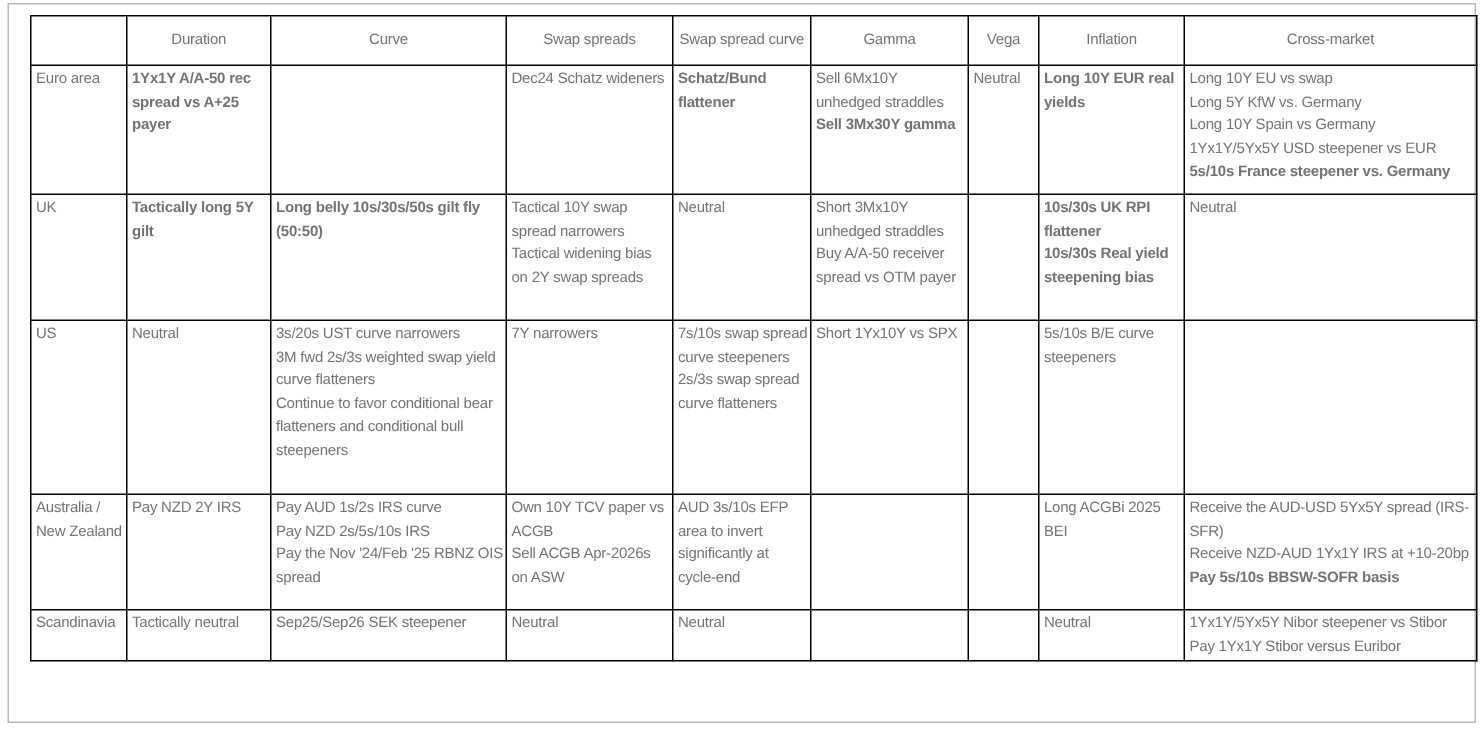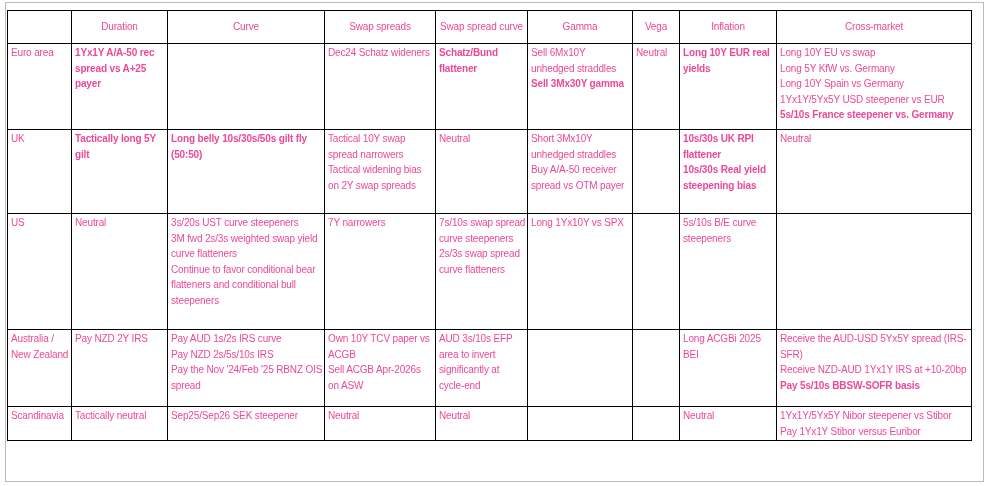--- a/index.html
+++ b/index.html
@@ -20,26 +20,26 @@
     left: 5px;
     top: 2px;
     width: 979px;
     height: 480px;
     border: 1px solid #b9b9b9;
     box-sizing: border-box;
     pointer-events: none;
   }
   table.reco {
     position: absolute;
-    left: 7px;
+    left: 20px;
     top: 10px;
     border-collapse: collapse;
     table-layout: fixed;
     width: 964px;
-    color: #ec4899;
+    color: #737373;
   }
   table.reco col.c0 { width: 64px; }
   table.reco col.c1 { width: 96px; }
   table.reco col.c2 { width: 157px; }
   table.reco col.c3 { width: 111px; }
   table.reco col.c4 { width: 92px; }
   table.reco col.c5 { width: 105px; }
   table.reco col.c6 { width: 47px; }
   table.reco col.c7 { width: 97px; }
   table.reco col.c8 { width: 195px; }
@@ -164,33 +164,33 @@
           </td>
         </tr>
         <tr class="r2">
           <td>
             <div class="line">US</div>
           </td>
           <td>
             <div class="line">Neutral</div>
           </td>
           <td>
-            <div class="line">3s/20s UST curve steepeners</div>
+            <div class="line">3s/20s UST curve narrowers</div>
             <div class="line">3M fwd 2s/3s weighted swap yield curve flatteners</div>
             <div class="line">Continue to favor conditional bear flatteners and conditional bull steepeners</div>
           </td>
           <td>
             <div class="line">7Y narrowers</div>
           </td>
           <td>
             <div class="line">7s/10s swap spread curve steepeners</div>
             <div class="line">2s/3s swap spread curve flatteners</div>
           </td>
           <td>
-            <div class="line">Long 1Yx10Y vs SPX</div>
+            <div class="line">Short 1Yx10Y vs SPX</div>
           </td>
           <td></td>
           <td>
             <div class="line">5s/10s B/E curve steepeners</div>
           </td>
           <td></td>
         </tr>
         <tr class="r4">
           <td>
             <div class="line">Australia / New Zealand</div>

